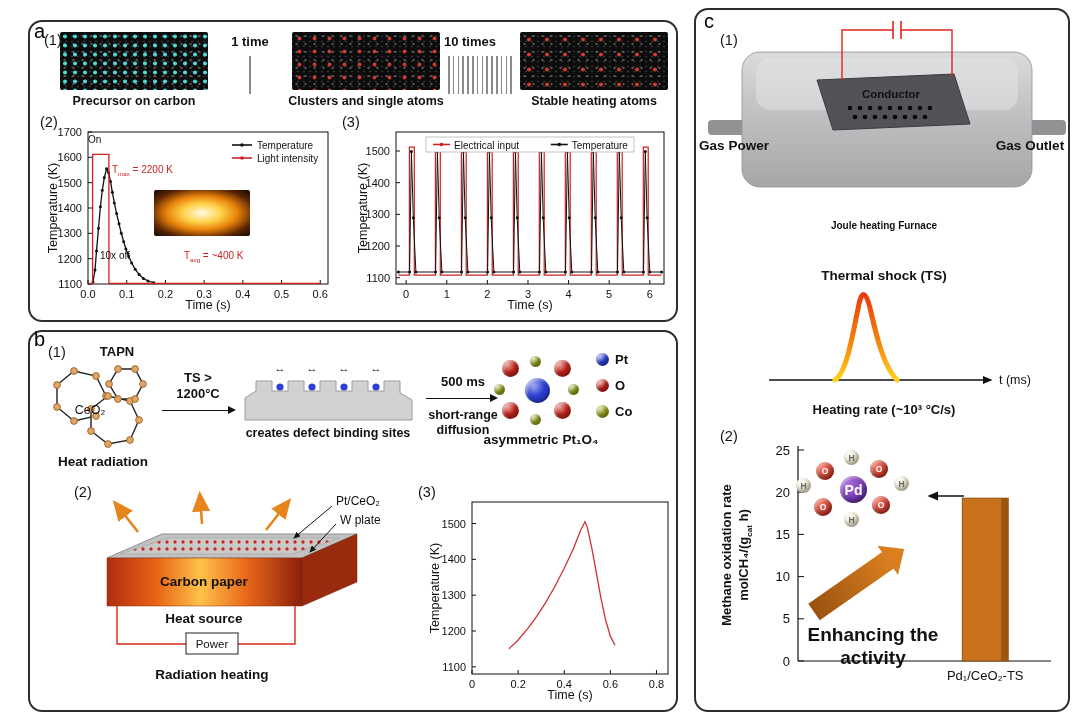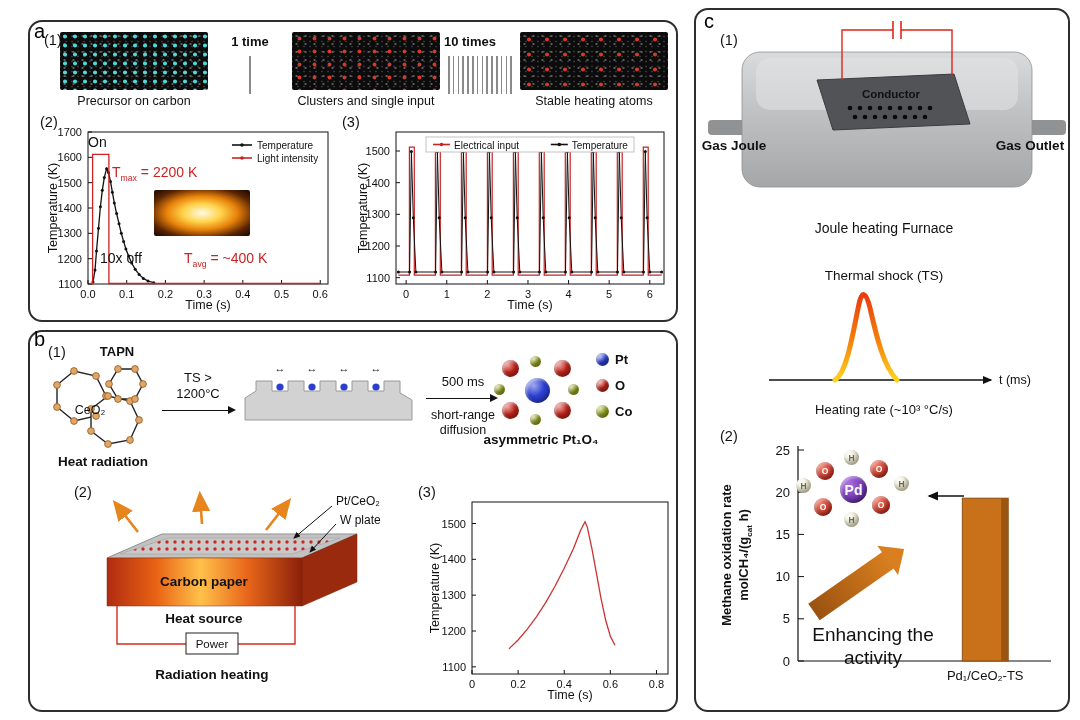--- a/index.html
+++ b/index.html
@@ -2,31 +2,31 @@
 <html><head>
 <meta charset="utf-8">
 <style>
 *{margin:0;padding:0;box-sizing:border-box}
 body{font-family:"Liberation Sans",sans-serif;background:#fff;color:#111}
 .fig{position:relative;width:1080px;height:720px;background:#fff;overflow:hidden}
 .panel{position:absolute;border:2px solid #2e2e2e;border-radius:14px;background:#fff}
 .abs{position:absolute}
 .plabel{position:absolute;font-size:20px;font-weight:500;color:#000}
 .num{position:absolute;font-size:14.5px;color:#111}
-.cap{position:absolute;text-align:center;font-size:12.5px;font-weight:400;color:#111;line-height:1.2}
+.cap{position:absolute;text-align:center;font-size:12.5px;font-weight:700;color:#111;line-height:1.2}
 .capb{font-weight:700;font-size:13.5px}
 .tem{position:absolute;background-color:#0c0c0c;border-radius:2px;overflow:hidden;
  background-image:radial-gradient(circle,rgba(190,190,190,.45) .8px,transparent 1.4px),radial-gradient(circle,rgba(120,120,120,.4) .7px,transparent 1.2px);
  background-size:9px 8px,6px 5px;background-position:0 0,3px 2px}
 .tem .dots{position:absolute;inset:0;background-image:radial-gradient(circle,var(--dot) 1.6px,transparent 2.3px)}
 .pulse1{position:absolute;width:2px;background:#8a8a8a}
 .comb{position:absolute;background:repeating-linear-gradient(90deg,#8a8a8a 0 1.6px,transparent 1.6px 4.8px)}
 .gaplab{position:absolute;text-align:center;font-size:13px;font-weight:600;color:#111}
 .chartbox{position:absolute}
-.ann{position:absolute;font-size:14px;white-space:nowrap;color:#111}
+.ann{position:absolute;font-size:10px;white-space:nowrap;color:#111}
 .red{color:#cc2222}
 sub{font-size:.62em}
 .inset{position:absolute;border-radius:2px;background:radial-gradient(ellipse at center,#fffbe8 0%,#ffd34a 28%,#e8820a 52%,#5a2404 78%,#140802 100%)}
 .harrow{position:absolute;height:0;border-top:1.6px solid #111}
 .harrow:after{content:"";position:absolute;right:-2px;top:-4.6px;border-left:8px solid #111;border-top:4px solid transparent;border-bottom:4px solid transparent}
 .sph{border-radius:50%;display:inline-block;box-shadow:inset -2px -3px 4px rgba(0,0,0,.38),inset 2px 2px 3px rgba(255,255,255,.55)}
 .legrow{display:flex;align-items:center;gap:6px;margin-bottom:11px}
 .leglab{font-size:13px;font-weight:600}
 .svgbold{font:700 13.5px "Liberation Sans",sans-serif;fill:#111}
 text{font-family:"Liberation Sans",sans-serif;fill:#111}
@@ -90,21 +90,21 @@
         <div class="dots" style="background-size:15px 13px"></div>
       </div>
     <div class="gaplab" style="left:410px;top:12px;width:60px">10 times</div>
     <div class="comb" style="left:418px;top:34px;width:64px;height:38px"></div>
 
     <div class="tem" style="left:490px;top:10px;width:148px;height:58px;--dot:#d43a2a">
         <div class="dots" style="background-size:18px 15px"></div>
       </div>
 
     <div class="cap" style="left:18px;top:72px;width:172px">Precursor on carbon</div>
-    <div class="cap" style="left:252px;top:72px;width:168px">Clusters and single input</div>
+    <div class="cap" style="left:252px;top:72px;width:168px">Clusters and single atoms</div>
     <div class="cap" style="left:480px;top:72px;width:168px">Stable heating atoms</div>
 
     <div class="num" style="left:10px;top:92px">(2)</div>
     <div class="chartbox" style="left:14px;top:104px;width:290px;height:188px">
       <svg width="290" height="188">
           <rect x="44" y="6" width="240" height="152" fill="none" stroke="#111" stroke-width="1"></rect>
           <line x1="44" y1="158" x2="44" y2="154" stroke="#111"></line>
           <text x="44" y="172" text-anchor="middle" font-size="11">0.0</text>
           <line x1="82.70967741935485" y1="158" x2="82.70967741935485" y2="154" stroke="#111"></line>
           <text x="82.70967741935485" y="172" text-anchor="middle" font-size="11">0.1</text>
@@ -307,20 +307,21 @@
           <circle cx="134" cy="29" r="3.6"></circle>
       </g>
       <g font-size="11" text-anchor="middle" fill="#222">
         <text x="38" y="14">↔</text>
         <text x="70" y="14">↔</text>
         <text x="102" y="14">↔</text>
         <text x="134" y="14">↔</text>
       </g>
     </svg>
     <div class="cap" style="left:192px;top:94px;width:212px">
+      <div>creates defect binding sites</div>
     </div>
 
     <div class="cap" style="left:394px;top:42px;width:78px;font-size:13px">500 ms</div>
     <div class="harrow" style="left:396px;top:66px;width:70px"></div>
     <div class="cap" style="left:392px;top:76px;width:82px">
       <div>short-range</div>
       <div>diffusion</div>
     </div>
 
     <div class="abs" style="left:462px;top:22px;width:92px;height:74px">
@@ -432,24 +433,24 @@
         <circle cx="147" cy="101" r="2.3"></circle>
           <circle cx="157" cy="101" r="2.3"></circle>
           <circle cx="167" cy="101" r="2.3"></circle>
           <circle cx="177" cy="101" r="2.3"></circle>
           <circle cx="187" cy="101" r="2.3"></circle>
           <circle cx="197" cy="101" r="2.3"></circle>
           <circle cx="207" cy="101" r="2.3"></circle>
           <circle cx="217" cy="101" r="2.3"></circle>
       </g>
     </svg>
-    <div class="cap capb" style="left:2px;top:128px;width:72px">Gas Joule</div>
+    <div class="cap capb" style="left:2px;top:128px;width:72px">Gas Power</div>
     <div class="cap capb" style="left:294px;top:128px;width:80px">Gas Outlet</div>
 
-    <div class="cap" style="left:0;top:210px;width:376px;font-size:14px">Joule heating Furnace</div>
+    <div class="cap" style="left:0;top:210px;width:376px;font-size:10px">Joule heating Furnace</div>
     <div class="cap" style="left:0;top:258px;width:376px;font-size:13.5px">Thermal shock (TS)</div>
 
     <svg class="abs" style="left:55px;top:274px" width="310" height="112">
       <line x1="18" y1="96" x2="240" y2="96" stroke="#111" stroke-width="1.4" marker-end="url(#ahB)"></line>
       <path d="M84,96 C96,89 102,48 108,20 C111,6 115,8 119,24 C125,50 132,82 146,96" fill="none" stroke="url(#tsg)" stroke-width="5" stroke-linecap="round"></path>
       <text x="248" y="100" font-size="12.5">t (ms)</text>
     </svg>
     <div class="cap" style="left:0;top:392px;width:376px;font-size:13px">Heating rate (~10³ °C/s)</div>
 
     <div class="num" style="left:24px;top:418px">(2)</div>

